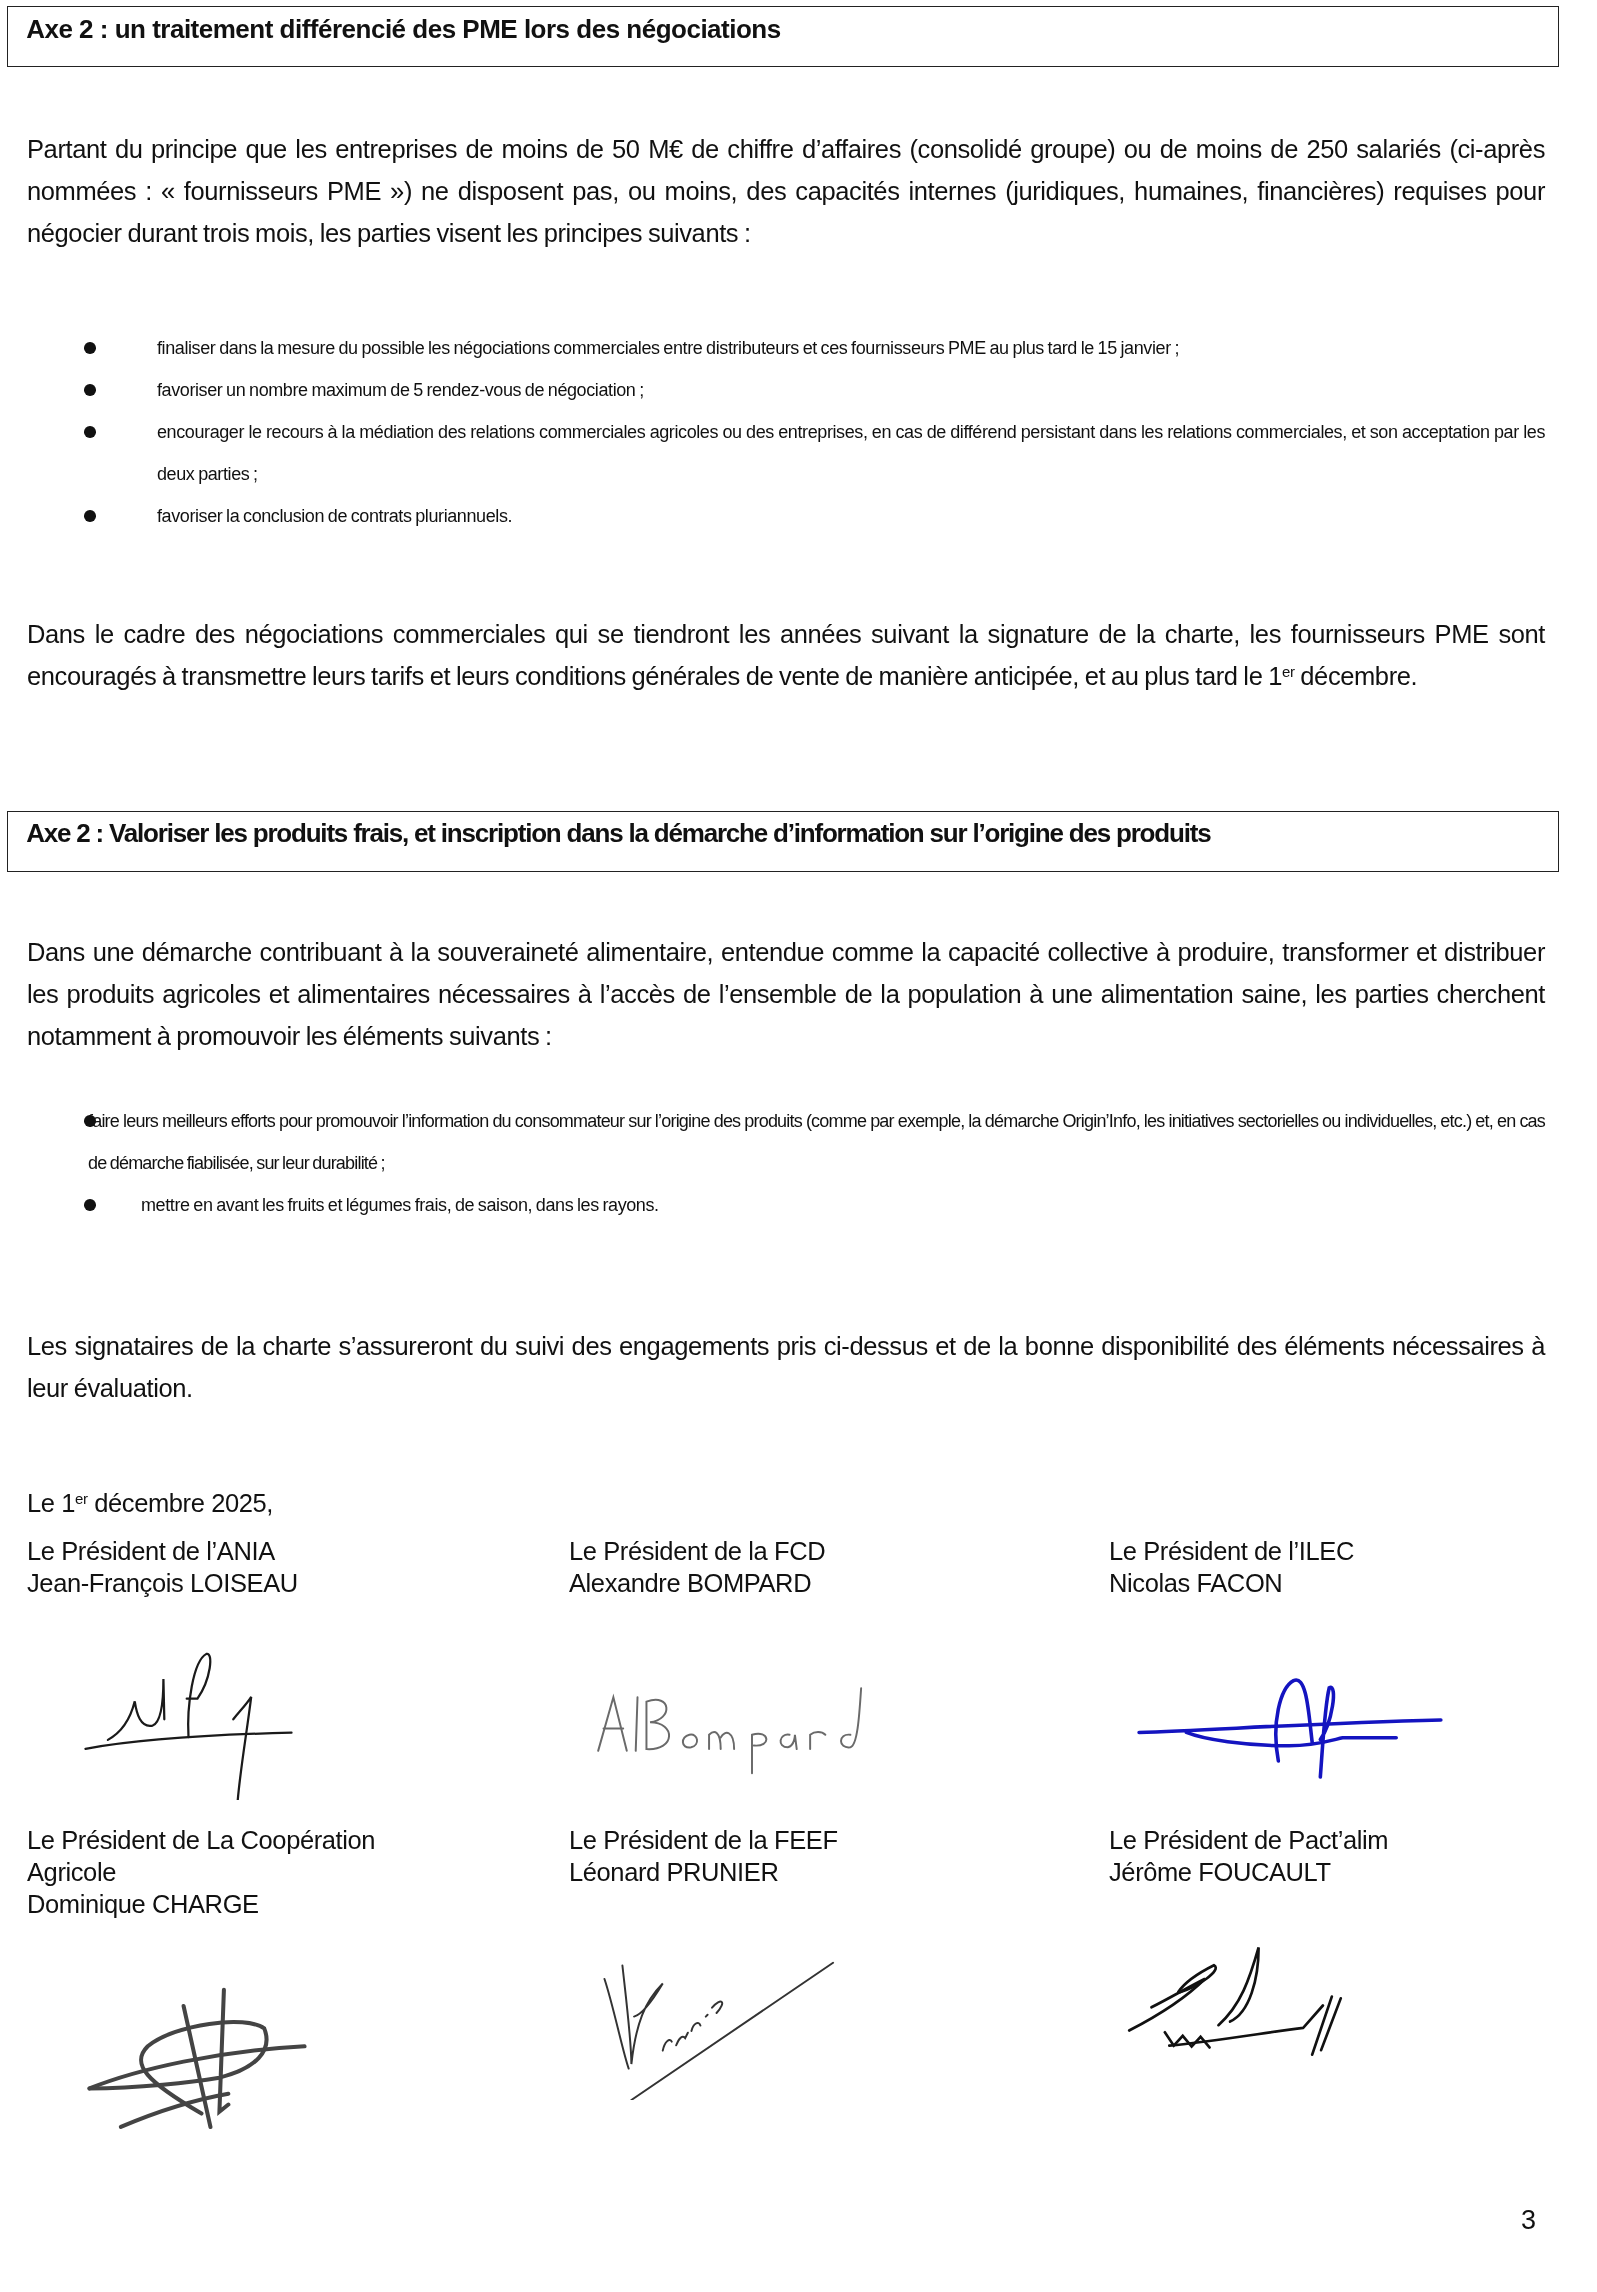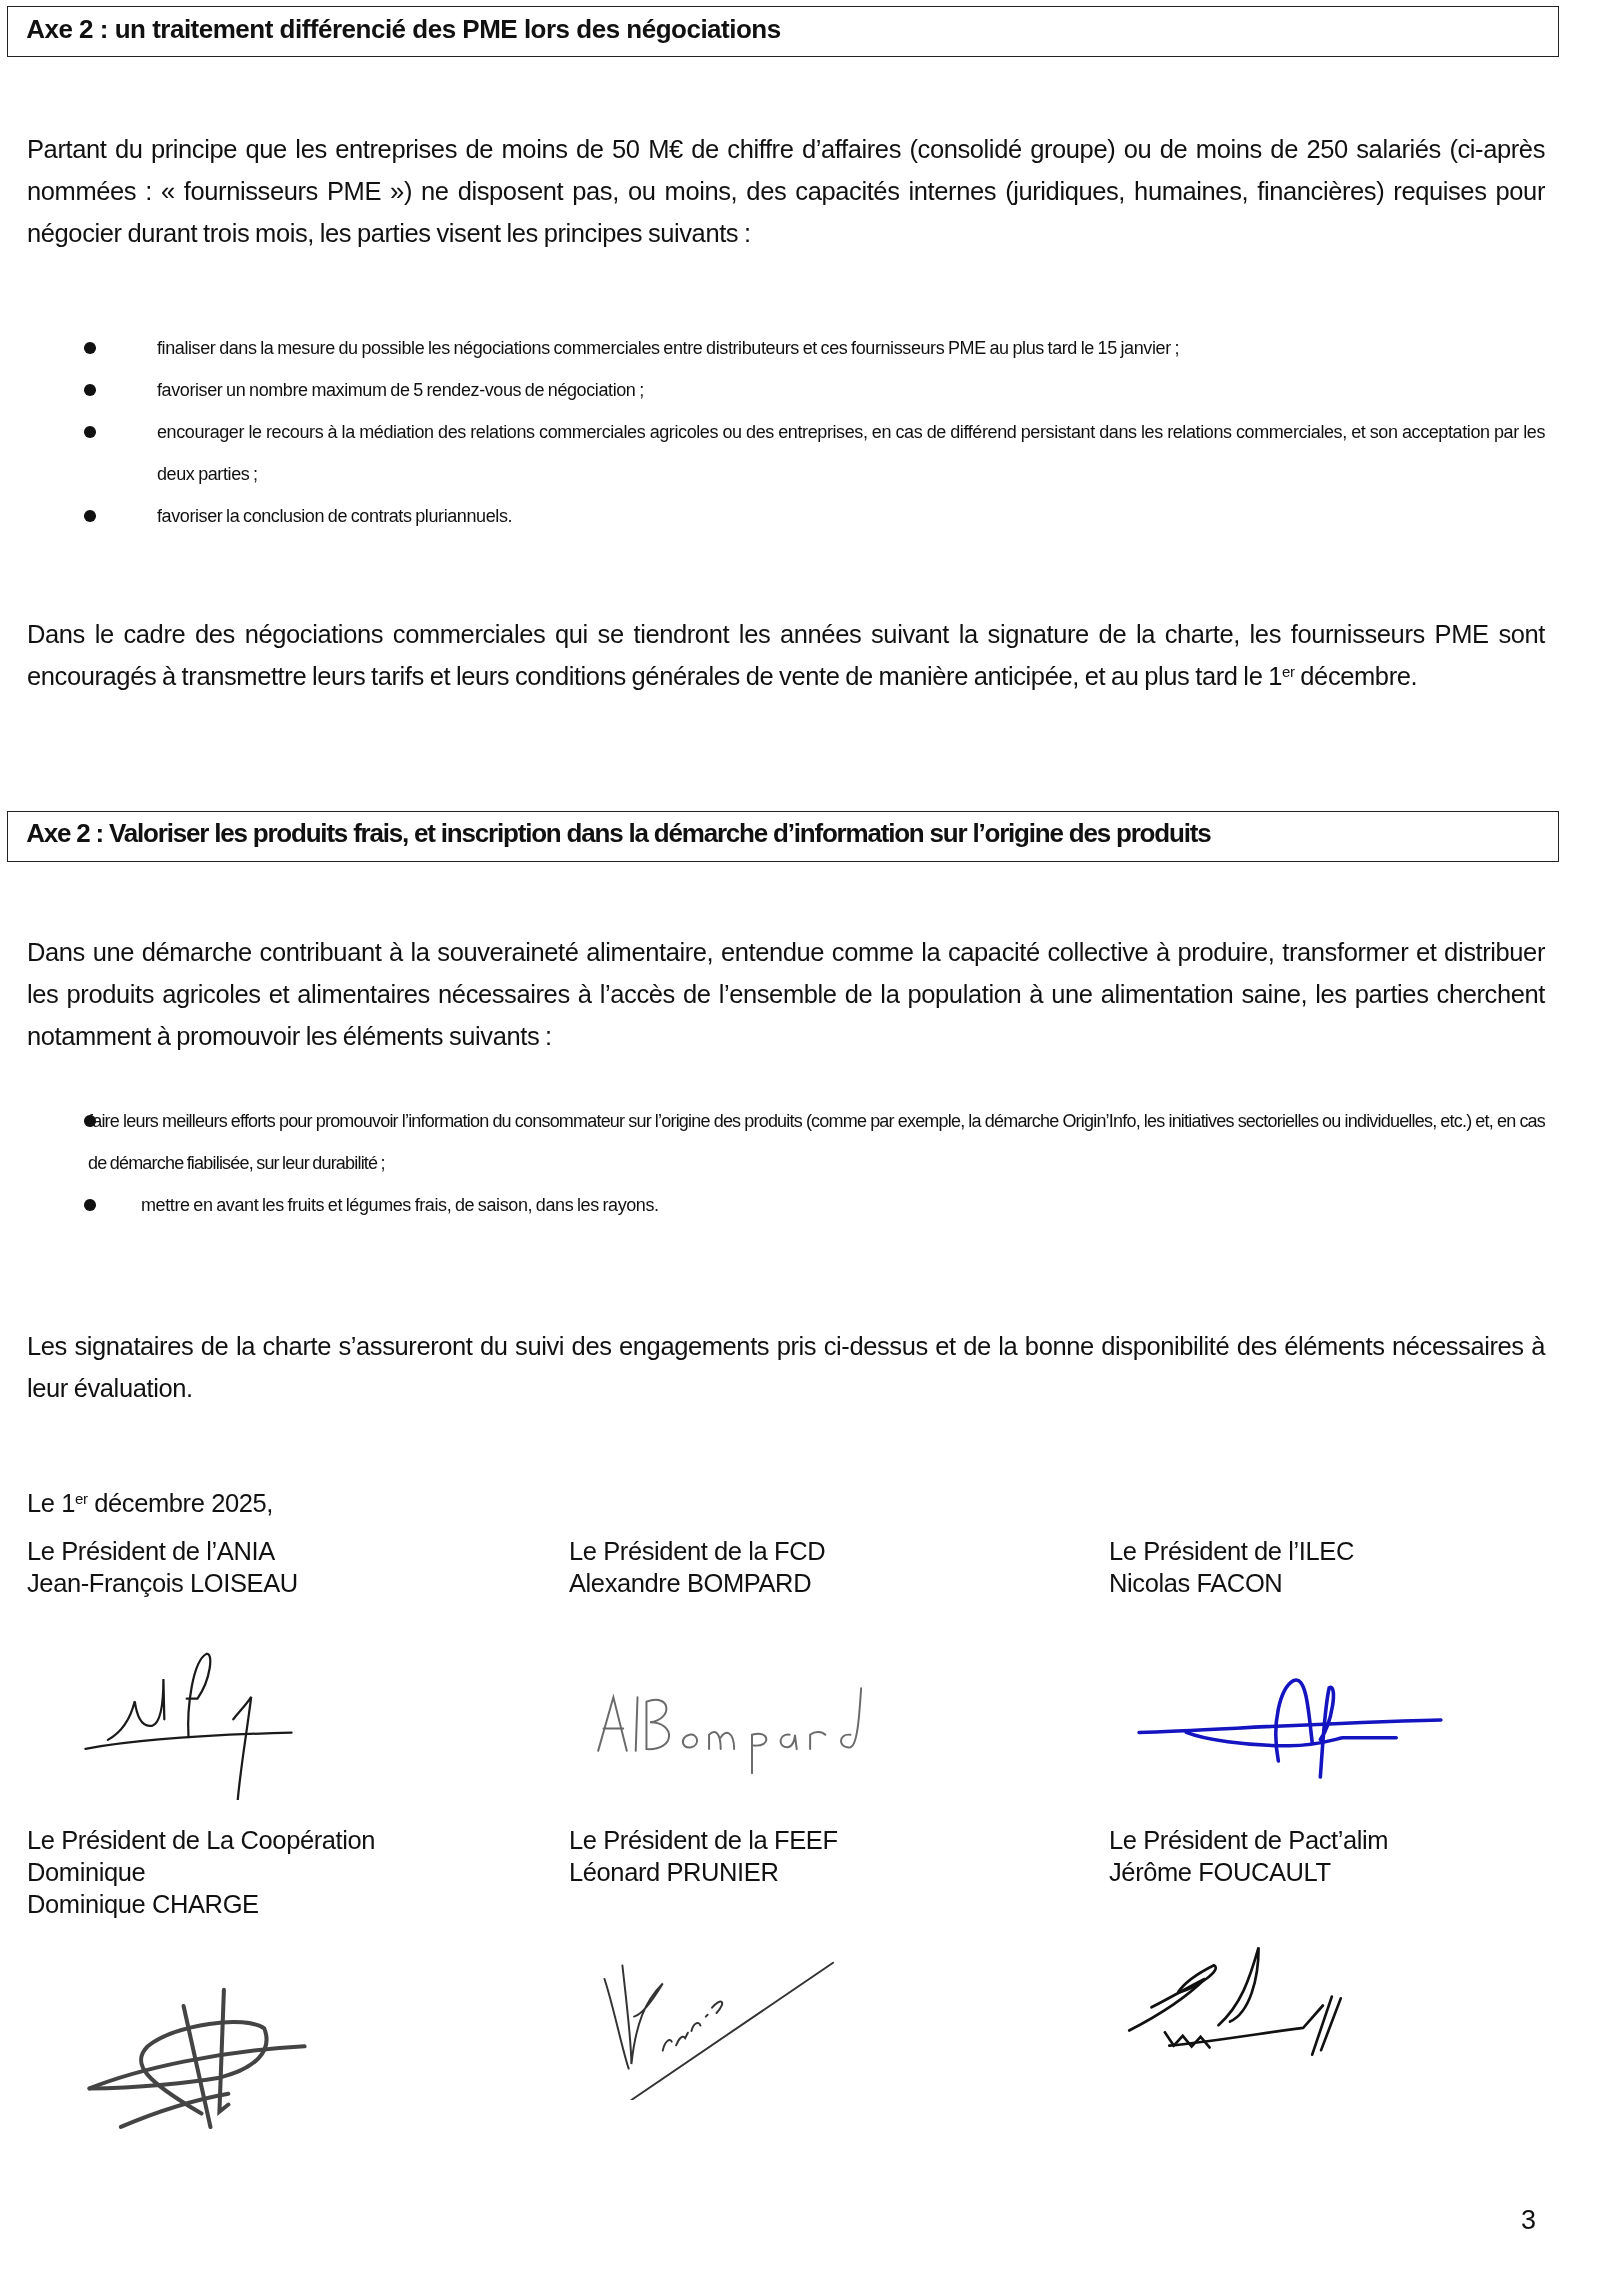--- a/index.html
+++ b/index.html
@@ -1,18 +1,18 @@
 <!DOCTYPE html>
 <html style="font-size:14.3px"><head>
 <meta charset="utf-8">
 <style>
   html, body { margin:0; padding:0; background:#ffffff; }
   body { width:1598px; height:2293px; position:relative; overflow:hidden;
          font-family:"Liberation Sans", sans-serif; color:#111; }
-  .box { position:absolute; left:7.2px; width:1552px; height:51px; border:1.8px solid #222; box-sizing:border-box;text-align:right; }
+  .box { position:absolute; left:7.2px; width:1552px; height:61px; border:1.8px solid #222; box-sizing:border-box;text-align:right; }
   .box-title { position:absolute; left:18px; top:6.3px; font-weight:bold; font-size:26px; letter-spacing:-0.5px; white-space:nowrap; }
   .para { position:absolute; left:27px; width:1518px; font-size:25.5px; line-height:42px; text-align:justify; letter-spacing:-0.4px; word-spacing:-0.9px; }
   .para.last-left { text-align-last:left; }
   .blist { position:absolute; left:0; width:1545px; margin:0; padding:0; list-style:none; }
   .blist li { position:relative; font-size:18px; line-height:42px; text-align:justify; letter-spacing:-0.4px; word-spacing:-0.9px; }
   .bullet { position:absolute; top:15px; width:11.6px; height:11.6px; border-radius:50%; background:#111; }
   sup { font-size:15px; vertical-align:top; position:relative; top:-3.6px; }
   .sigcol { position:absolute; font-size:25.5px; line-height:32px; letter-spacing:-0.4px; white-space:nowrap; }
   .sig { position:absolute; }
   .pagenum { position:absolute; left:1521px; top:2205px; font-size:27px; }
@@ -112,21 +112,21 @@
   <g fill="none" stroke="#1414c0" stroke-width="4" stroke-linecap="round">
     <path d="M2 80 C80 78 180 70 340 66"></path>
     <path d="M55 80 C75 88 120 95 170 95 C200 95 220 88 230 86 L290 86"></path>
     <path d="M158 112 C150 70 160 30 175 22 C190 15 192 60 196 92"></path>
     <path d="M205 130 C208 90 210 50 215 30 C225 25 218 70 205 88"></path>
   </g>
 </svg>
 
 <div class="sigcol" style="left:27px; top:1824px;">
   <div>Le Président de La Coopération</div>
-  <div>Dominique</div>
+  <div>Agricole</div>
   <div>Dominique CHARGE</div>
 </div>
 <div class="sigcol" style="left:569px; top:1824px;">
   <div>Le Président de la FEEF</div>
   <div>Léonard PRUNIER</div>
 </div>
 <div class="sigcol" style="left:1109px; top:1824px;">
   <div>Le Président de Pact’alim</div>
   <div>Jérôme FOUCAULT</div>
 </div>

